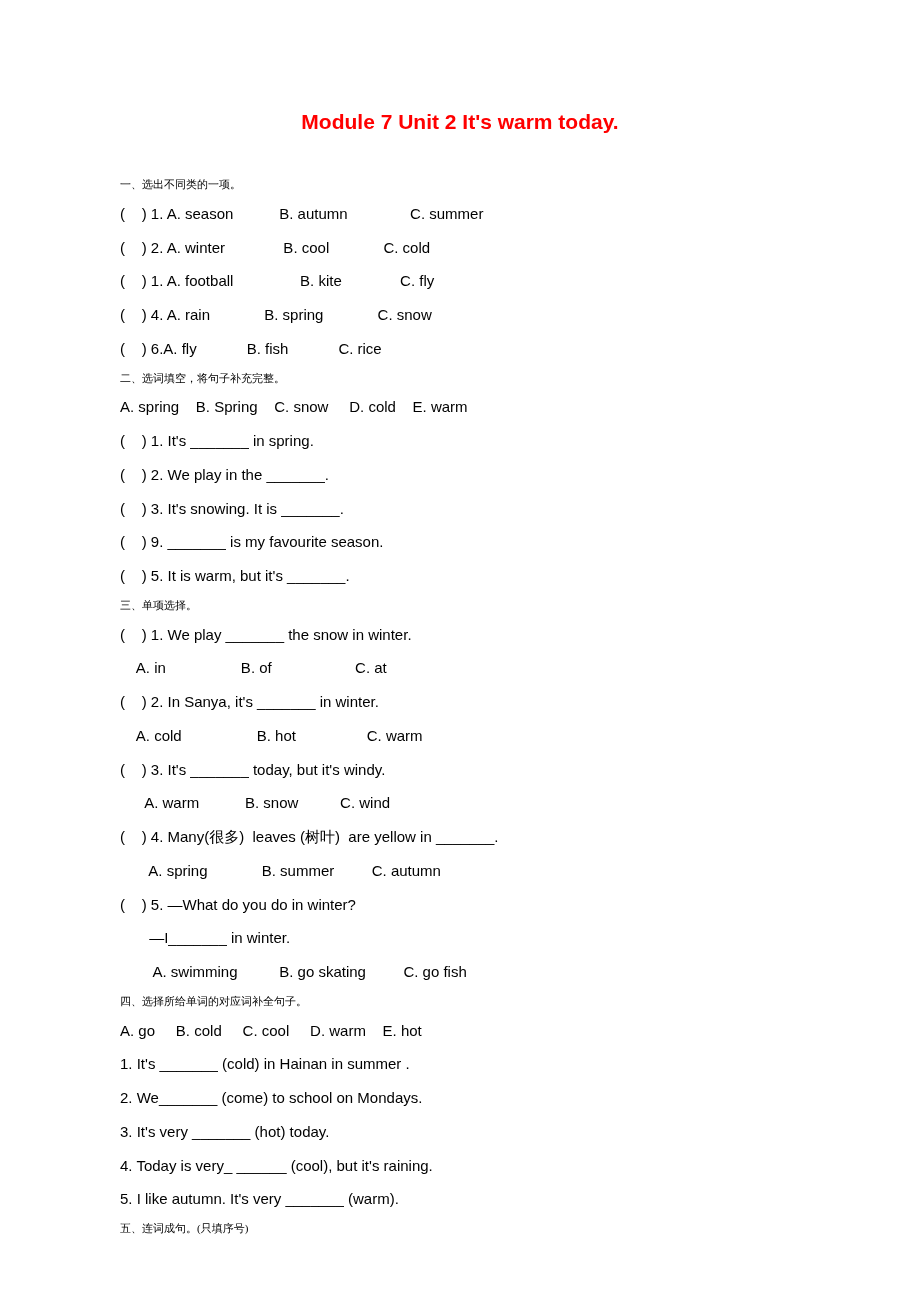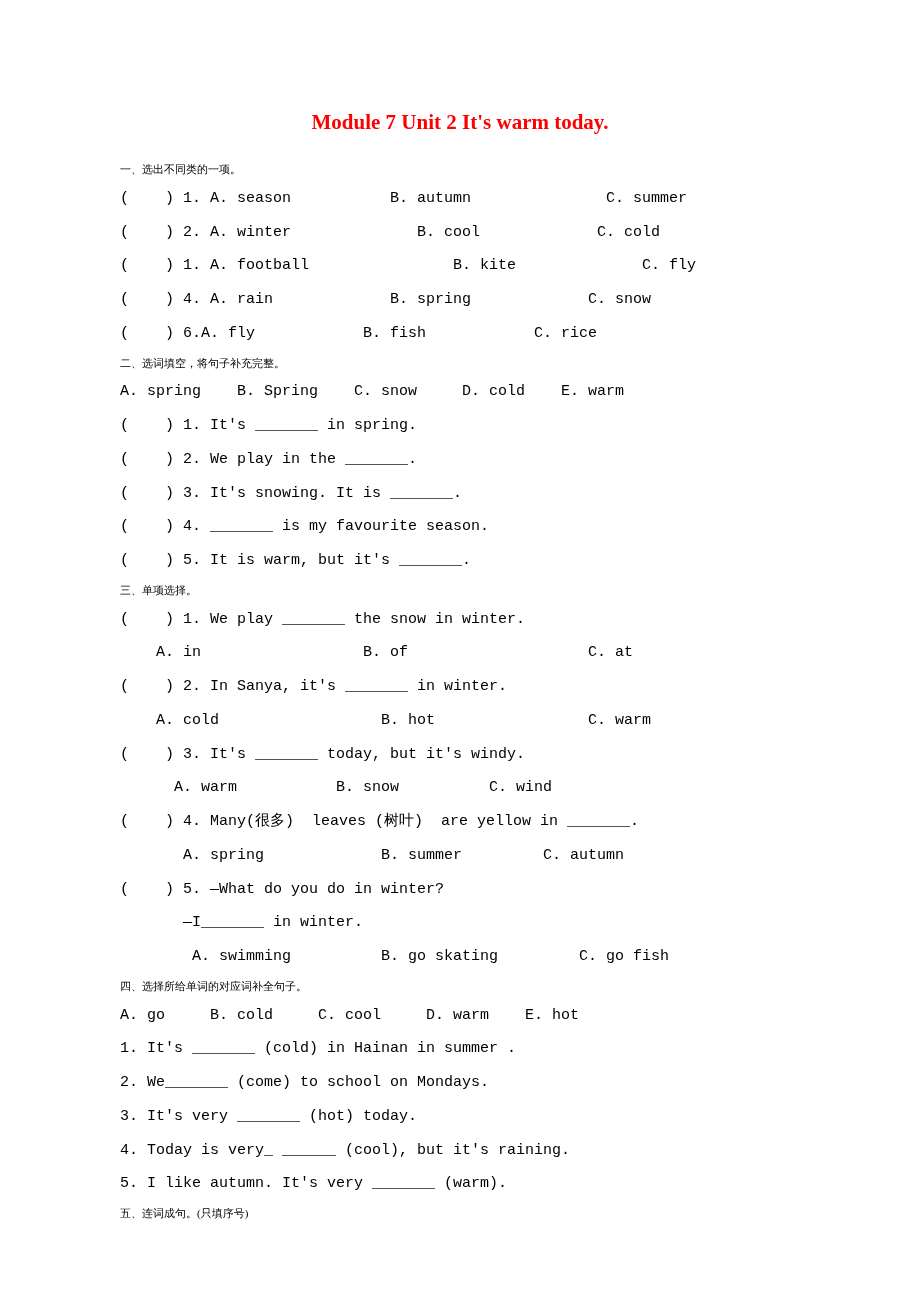--- a/index.html
+++ b/index.html
@@ -11,29 +11,29 @@
   }
   .page {
     padding: 110px 120px 60px 120px;
     box-sizing: border-box;
   }
   .title {
     text-align: center;
     color: #ff0000;
     font-weight: bold;
     font-size: 21px;
-    font-family: Liberation Serif, serif;
-    margin-bottom: 22px;
+    font-family: Liberation Sans, sans-serif;
+    margin-bottom: 38px;
   }
   .line {
     font-size: 15px;
     color: #000;
     line-height: 2.25;
     white-space: pre;
-    font-family: Liberation Mono, monospace;
+    font-family: Liberation Sans, sans-serif;
   }
   .section-heading {
     font-size: 11px;
     color: #000;
     line-height: 2.25;
     font-family: "SimSun", "宋体", serif;
   }
 </style>
 </head>
 <body>
@@ -47,21 +47,21 @@
   <div class="line">(    ) 2. A. winter              B. cool             C. cold</div>
   <div class="line">(    ) 1. A. football                B. kite              C. fly</div>
   <div class="line">(    ) 4. A. rain             B. spring             C. snow</div>
   <div class="line">(    ) 6.A. fly            B. fish            C. rice</div>
 
   <div class="section-heading">二、选词填空，将句子补充完整。</div>
   <div class="line">A. spring    B. Spring    C. snow     D. cold    E. warm</div>
   <div class="line">(    ) 1. It's _______ in spring.</div>
   <div class="line">(    ) 2. We play in the _______.</div>
   <div class="line">(    ) 3. It's snowing. It is _______.</div>
-  <div class="line">(    ) 4. _______ is my favourite season.</div>
+  <div class="line">(    ) 9. _______ is my favourite season.</div>
   <div class="line">(    ) 5. It is warm, but it's _______.</div>
 
   <div class="section-heading">三、单项选择。</div>
   <div class="line">(    ) 1. We play _______ the snow in winter.</div>
   <div class="line">    A. in                  B. of                    C. at</div>
   <div class="line">(    ) 2. In Sanya, it's _______ in winter.</div>
   <div class="line">    A. cold                  B. hot                 C. warm</div>
   <div class="line">(    ) 3. It's _______ today, but it's windy.</div>
   <div class="line">      A. warm           B. snow          C. wind</div>
   <div class="line">(    ) 4. Many(很多)  leaves (树叶)  are yellow in _______.</div>

